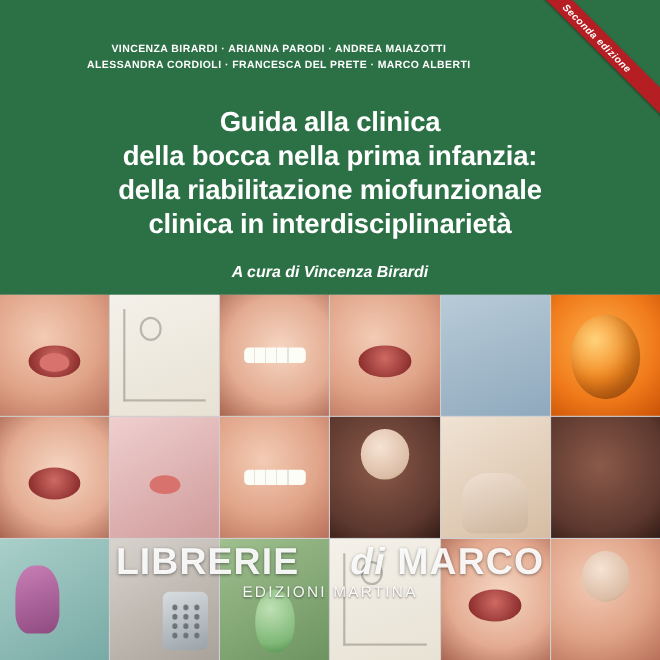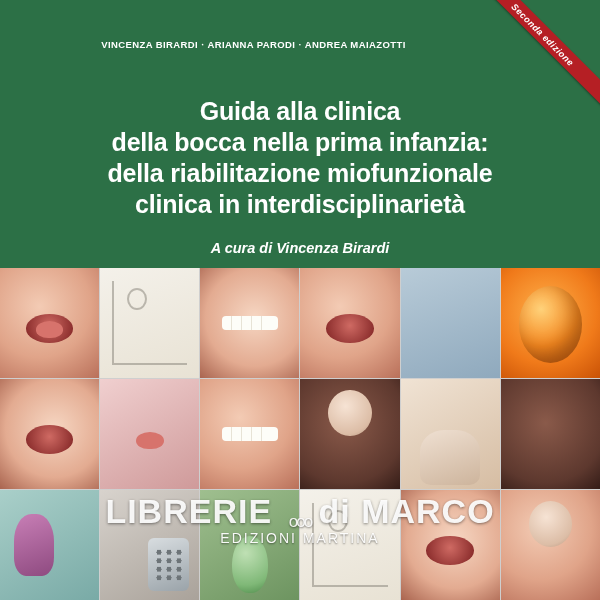--- a/index.html
+++ b/index.html
@@ -218,20 +218,21 @@
     width: 600px;
     text-align: center;
     color: rgba(255,255,255,0.93);
     font-size: 34px;
     font-weight: bold;
     letter-spacing: 1px;
     text-shadow: 0 1px 3px rgba(0,0,0,0.45);
     pointer-events: none;
   }
   .watermark .di {
+    font-style: italic;
     font-weight: bold;
     padding-left: 36px;
   }
   .publisher {
     position: absolute;
     left: 0;
     top: 530px;
     width: 600px;
     text-align: center;
     color: rgba(255,255,255,0.95);
@@ -254,20 +255,21 @@
 </style>
 </head>
 <body>
 
 <div class="cover">
 
   <div class="green-panel">
 
     <div class="authors">
       <div>VINCENZA BIRARDI · ARIANNA PARODI · ANDREA MAIAZOTTI</div>
+      <div>ALESSANDRA CORDIOLI · FRANCESCA DEL PRETE · MARCO ALBERTI</div>
     </div>
 
     <div class="title">
       <div>Guida alla clinica</div>
       <div>della bocca nella prima infanzia:</div>
       <div>della riabilitazione miofunzionale</div>
       <div>clinica in interdisciplinarietà</div>
     </div>
 
     <div class="editor">A cura di Vincenza Birardi</div>
@@ -332,16 +334,15 @@
         <div class="doll-head"></div>
       </div>
   </div>
 
   <div class="watermark">
     <span>LIBRERIE</span>
     <span class="di">di</span>
     <span>MARCO</span>
   </div>
 
-  <div class="publisher-mark">ooo</div>
   <div class="publisher">EDIZIONI MARTINA</div>
 
 </div>
 
 </body></html>

